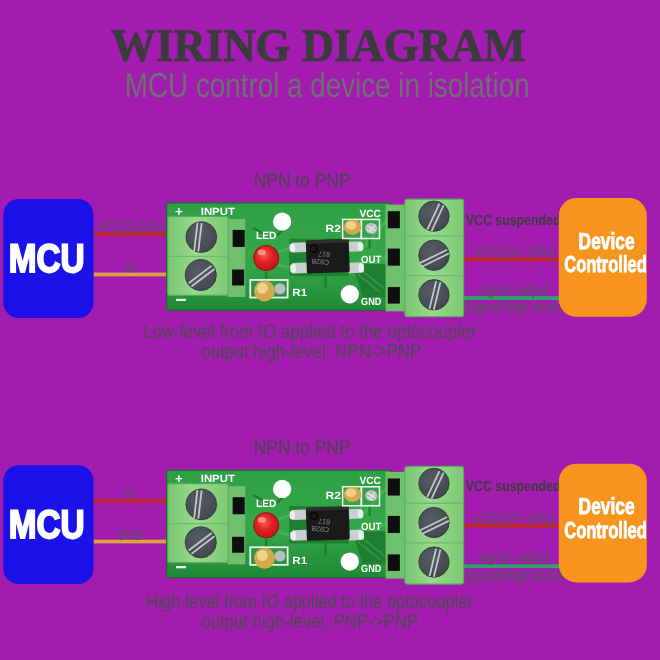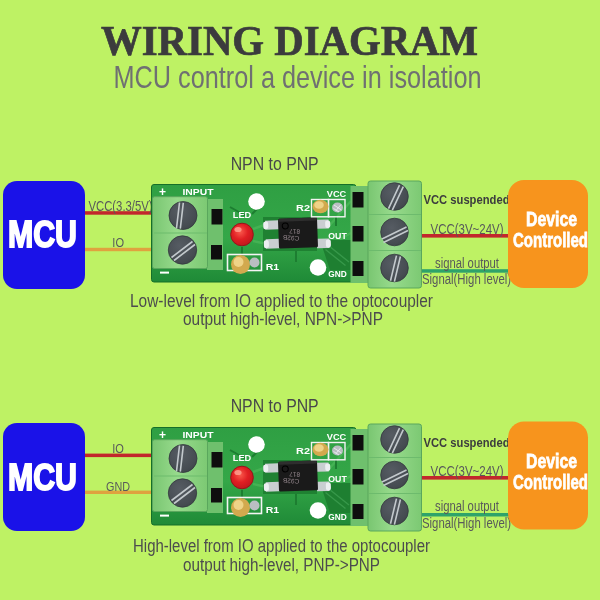--- a/index.html
+++ b/index.html
@@ -1,16 +1,16 @@
 <!DOCTYPE html>
 <html><head>
 <meta charset="utf-8">
 <style>
   html,body{margin:0;padding:0;background:#ffffff;}
-  #page{position:relative;width:600px;height:600px;background:#bef264;overflow:hidden;}
+  #page{position:relative;width:600px;height:600px;background:#a21caf;overflow:hidden;}
   svg{position:absolute;left:0;top:0;}
 </style>
 </head>
 <body>
 <div id="page">
 <svg width="600" height="600" viewBox="0 0 600 600" xmlns="http://www.w3.org/2000/svg" font-family="Liberation Sans, sans-serif">
   <defs>
     <radialGradient id="ledg" cx="0.42" cy="0.38" r="0.75">
       <stop offset="0" stop-color="#fa5a4c"></stop>
       <stop offset="0.45" stop-color="#e01f23"></stop>

